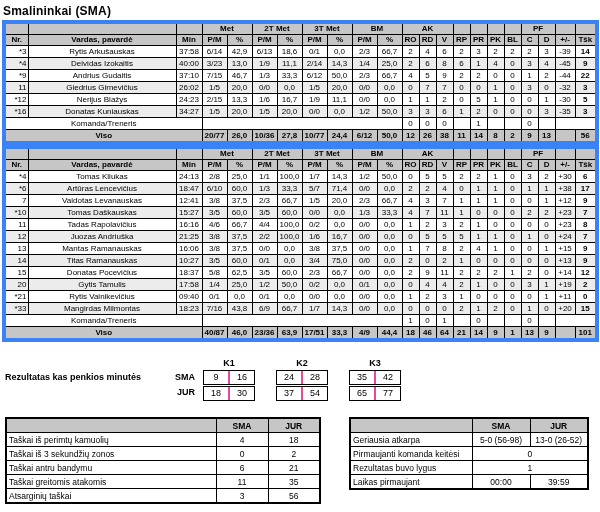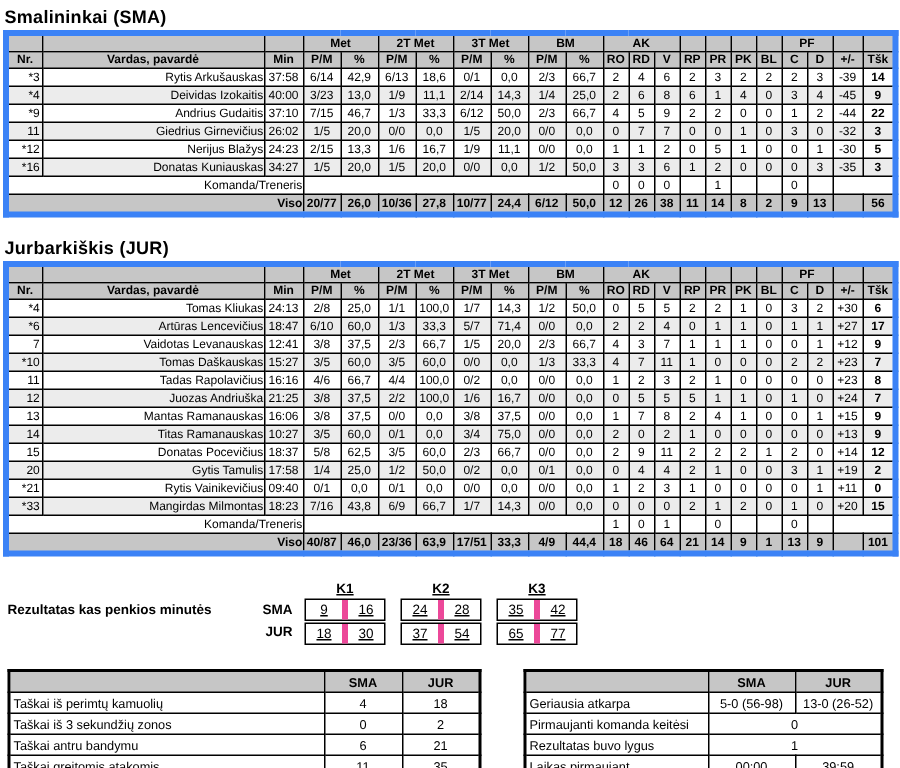--- a/index.html
+++ b/index.html
@@ -8,36 +8,36 @@
   .page{padding:2px 2px 0 2px;}
   .ttl{font-weight:bold;font-size:12px;margin:2px 0 2px 1px;letter-spacing:0.2px;}
   .t2{margin-top:13px;}
 
   table.box{border-collapse:collapse;table-layout:fixed;width:595px;border:4px solid #3b82f6;}
   table.box th,table.box td{border:1px solid #000;font-size:8px;height:11px;line-height:10px;
     padding:0;vertical-align:middle;overflow:hidden;white-space:nowrap;}
   table.box th{background:#c6c6c6;font-weight:bold;text-align:center;height:10px;}
   table.box td.c{text-align:center;}
   table.box td.nr{text-align:right;padding-right:1px;}
-  table.box td.nm{text-align:right;padding-left:0;}
+  table.box td.nm{text-align:center;padding-left:0;}
   table.box tr.alt td{background:#ececec;}
   table.box tr.total td{background:#c6c6c6;font-weight:bold;}
   table.box td.tsk{font-weight:bold;}
   table.box td.b{font-weight:bold;}
 
   .qsection{display:flex;margin:15px 0 0 3px;align-items:flex-start;}
   .qlabel{font-weight:bold;font-size:9px;width:162px;padding-top:15px;}
   .qteams{width:28px;margin-right:8px;text-align:right;padding-top:13px;}
   .qteam{height:15px;line-height:15px;font-weight:bold;font-size:9px;}
   .qgroups{display:flex;}
-  .qgroup{margin-right:10px;text-decoration:underline;}
+  .qgroup{margin-right:21px;}
   .qhead{text-align:center;font-weight:bold;font-size:9px;height:12px;line-height:12px;}
   .qbox{display:flex;border:1px solid #000;margin-top:1px;width:max-content;background:#fff;}
   .qcell{width:24px;height:13px;line-height:13px;text-align:center;font-size:9px;
-    border-left:4px solid #ec4899;}
+    border-left:2px solid #ec4899;}
   .qcell:first-child{border-left:none;}
 
   .bottom{display:flex;margin:16px 0 0 3px;}
   table.mini{border-collapse:collapse;table-layout:fixed;border:2px solid #000;}
   table.mini th,table.mini td{border:1px solid #000;font-size:8.5px;height:13px;line-height:12px;
     padding:0 2px;white-space:nowrap;overflow:hidden;}
   table.mini th{background:#c6c6c6;text-align:center;font-weight:bold;}
   table.mini td.lab{text-align:left;}
   table.mini td.val{text-align:center;}
   #bottom-right{margin-left:28px;}
@@ -295,21 +295,20 @@
             <td class="c">2</td>
             <td class="c">9</td>
             <td class="c">13</td>
             <td class="c"></td>
             <td class="c tsk">56</td>
           </tr>
         </tbody>
       </table>
     </div>
 
-  <div class="ttl t2">Jurbarkiškis (JUR)</div>
   <div id="box-jur">
       <table class="box">
         <colgroup>
           <col style="width: 24px;">
           <col style="width: 148px;">
           <col style="width: 26px;">
           <col style="width: 25px;">
           <col style="width: 25px;">
           <col style="width: 25px;">
           <col style="width: 25px;">
@@ -411,21 +410,21 @@
             <td class="c">0,0</td>
             <td class="c">2</td>
             <td class="c">2</td>
             <td class="c">4</td>
             <td class="c">0</td>
             <td class="c">1</td>
             <td class="c">1</td>
             <td class="c">0</td>
             <td class="c">1</td>
             <td class="c">1</td>
-            <td class="c">+27</td>
+            <td class="c">+38</td>
             <td class="c tsk">17</td>
           </tr>
           <tr>
             <td class="nr">7</td>
             <td class="nm">Vaidotas Levanauskas</td>
             <td class="c">12:41</td>
             <td class="c">3/8</td>
             <td class="c">37,5</td>
             <td class="c">2/3</td>
             <td class="c">66,7</td>

